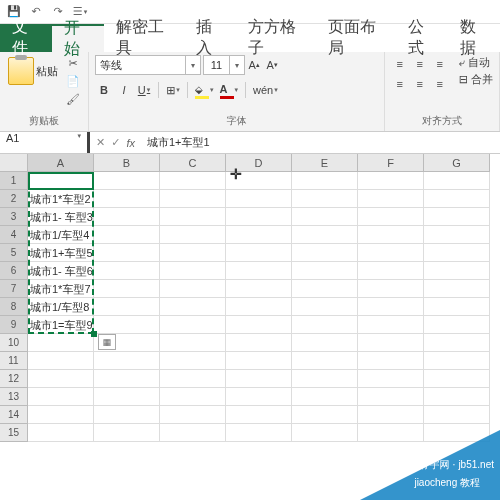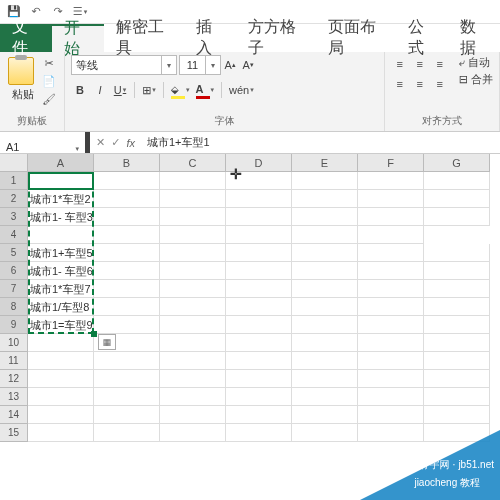--- a/index.html
+++ b/index.html
@@ -11,21 +11,21 @@
 .tabs { background: #fff; height: 28px; display: flex; align-items: stretch; }
 .tab { padding: 0 12px; display: flex; align-items: center; font-size: 16px; color: #444; cursor: pointer; }
 .tab.file { background: #217346; color: #fff; }
 .tab.active { background: #f3f3f3; color: #217346; border-top: 2px solid #217346; font-family: Liberation Serif, serif; }
 
 .ribbon { background: #f3f3f3; height: 80px; display: flex; border-bottom: 1px solid #ccc; }
 .group { border-right: 1px solid #ddd; padding: 3px 6px; display: flex; flex-direction: column; justify-content: space-between; }
 .group-label { text-align: center; font-size: 10px; color: #666; padding-top: 2px; }
 .group-content { display: flex; gap: 4px; align-items: flex-start; flex: 1; }
 
-.paste-btn { display: flex; flex-direction: column; align-items: flex-end; gap: 2px; padding: 2px; }
+.paste-btn { display: flex; align-items: center; gap: 2px; padding: 2px; }
 .paste-icon { width: 26px; height: 28px; background: linear-gradient(#fff3d0, #ffd966); border: 1px solid #d4a017; border-radius: 2px; position: relative; }
 .paste-icon::before { content: ""; position: absolute; top: -3px; left: 6px; width: 12px; height: 5px; background: #aaa; border-radius: 2px; }
 .mini-btns { display: flex; flex-direction: column; gap: 2px; }
 .mini-btn { width: 18px; height: 16px; display: flex; align-items: center; justify-content: center; font-size: 11px; color: #555; }
 
 .scissors { transform: rotate(0deg); }
 
 .font-box { display: flex; border: 1px solid #bbb; background: #fff; height: 20px; align-items: center; }
 .font-name { width: 90px; padding: 0 4px; font-size: 11px; border-right: 1px solid #bbb; height: 100%; display: flex; align-items: center; }
 .font-dd { width: 14px; text-align: center; font-size: 8px; color: #666; }
@@ -44,21 +44,21 @@
 .color-box { width: 14px; height: 14px; position: relative; }
 .color-a { font-size: 11px; font-weight: bold; }
 .red-bar { position: absolute; bottom: -2px; left: 0; width: 14px; height: 3px; background: #c00; }
 .yellow-bar { position: absolute; bottom: -2px; left: 0; width: 14px; height: 3px; background: #ffeb3b; }
 
 .align-grid { display: grid; grid-template-columns: repeat(3, 18px); gap: 2px; }
 .wrap-opts { display: flex; flex-direction: column; gap: 2px; margin-left: 6px; }
 .wrap-btn { display: flex; align-items: center; gap: 3px; font-size: 11px; color: #444; }
 
 .namebox-row { height: 22px; display: flex; align-items: center; border-bottom: 1px solid #ccc; background: #fff; }
-.namebox { width: 90px; border-right: 5px solid #404040; padding: 0 6px; font-size: 11px; display: flex; align-items: flex-end; justify-content: space-between; height: 100%; }
+.namebox { width: 90px; border-right: 3px solid #404040; padding: 0 6px; font-size: 11px; display: flex; align-items: flex-start; justify-content: space-between; height: 100%; }
 .fx-btns { display: flex; align-items: center; padding: 0 6px; gap: 6px; color: #888; font-size: 11px; }
 .fx { font-style: italic; color: #666; }
 .formula { flex: 1; padding: 0 6px; font-size: 11px; }
 
 .grid-area { position: relative; background: #fff; }
 .col-headers { display: flex; height: 18px; }
 .corner { width: 28px; background: #e8e8e8; border-right: 1px solid #bbb; border-bottom: 1px solid #bbb; }
 .col-h { width: 66px; background: #e8e8e8; border-right: 1px solid #bbb; border-bottom: 1px solid #bbb; text-align: center; font-size: 11px; color: #555; line-height: 18px; }
 .col-h.sel { background: #d4d4d4; }
 .grid-rows { }
@@ -244,20 +244,23 @@
         </div>
         <div class="cell"></div>
         <div class="cell"></div>
         <div class="cell"></div>
         <div class="cell"></div>
         <div class="cell"></div>
         <div class="cell"></div>
       </div>
       <div class="grid-row">
         <div class="row-h sel">4</div>
+        <div class="cell ov">
+          <span>城市1/车型4</span>
+        </div>
         <div class="cell"></div>
         <div class="cell"></div>
         <div class="cell"></div>
         <div class="cell"></div>
         <div class="cell"></div>
         <div class="cell"></div>
       </div>
       <div class="grid-row">
         <div class="row-h sel">5</div>
         <div class="cell ov">

